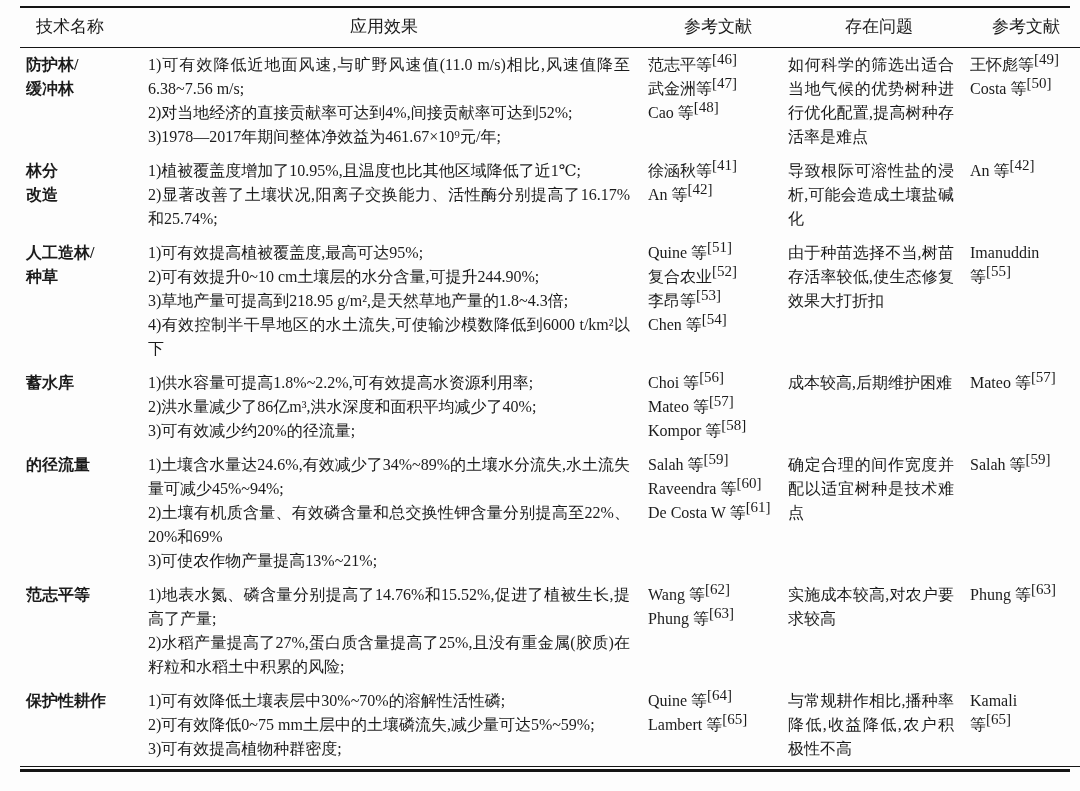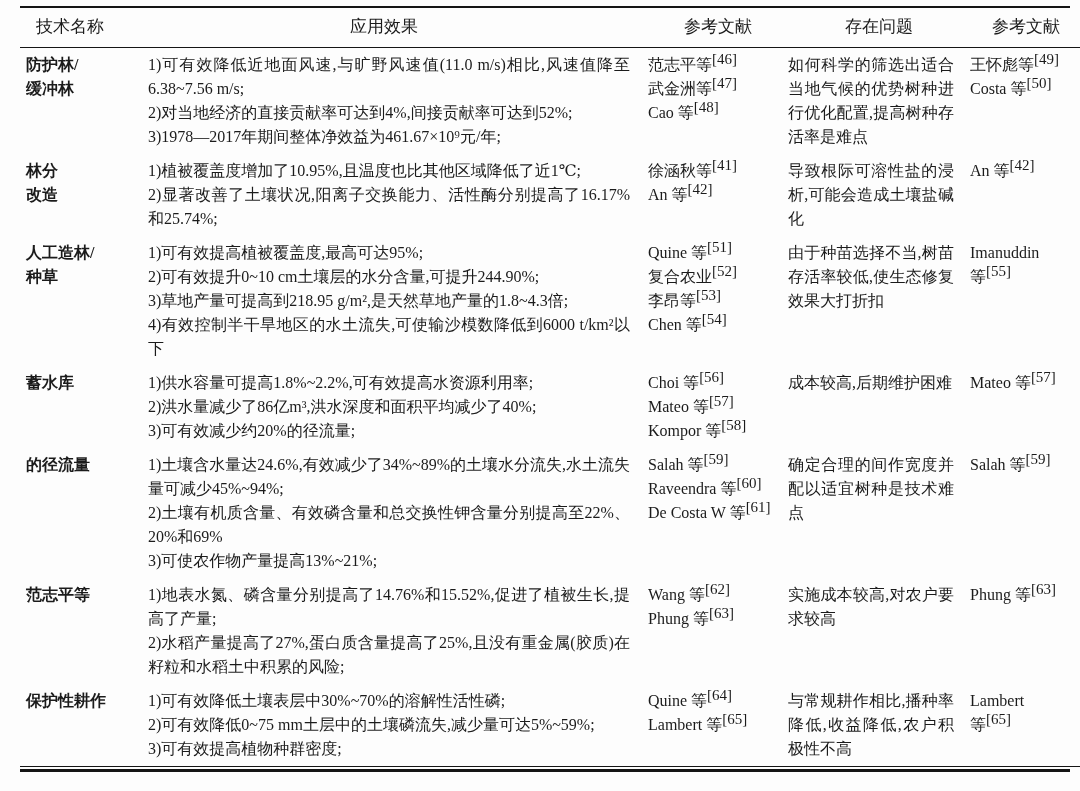--- a/index.html
+++ b/index.html
@@ -212,20 +212,20 @@
               <div>3)可有效提高植物种群密度;</div>
             </td>
     <td class="c-ref1">
               <div><span>Quine 等</span><sup>[64]</sup></div>
               <div><span>Lambert 等</span><sup>[65]</sup></div>
             </td>
     <td class="c-prob">
               <div>与常规耕作相比,播种率降低,收益降低,农户积极性不高</div>
             </td>
     <td class="c-ref2">
-              <div><span>Lambert</span></div>
+              <div><span>Kamali</span></div>
               <div><span>等</span><sup>[65]</sup></div>
             </td>
   </tr>
         </tbody>
     </table>
   </div>
 </div>
 
 </body></html>

